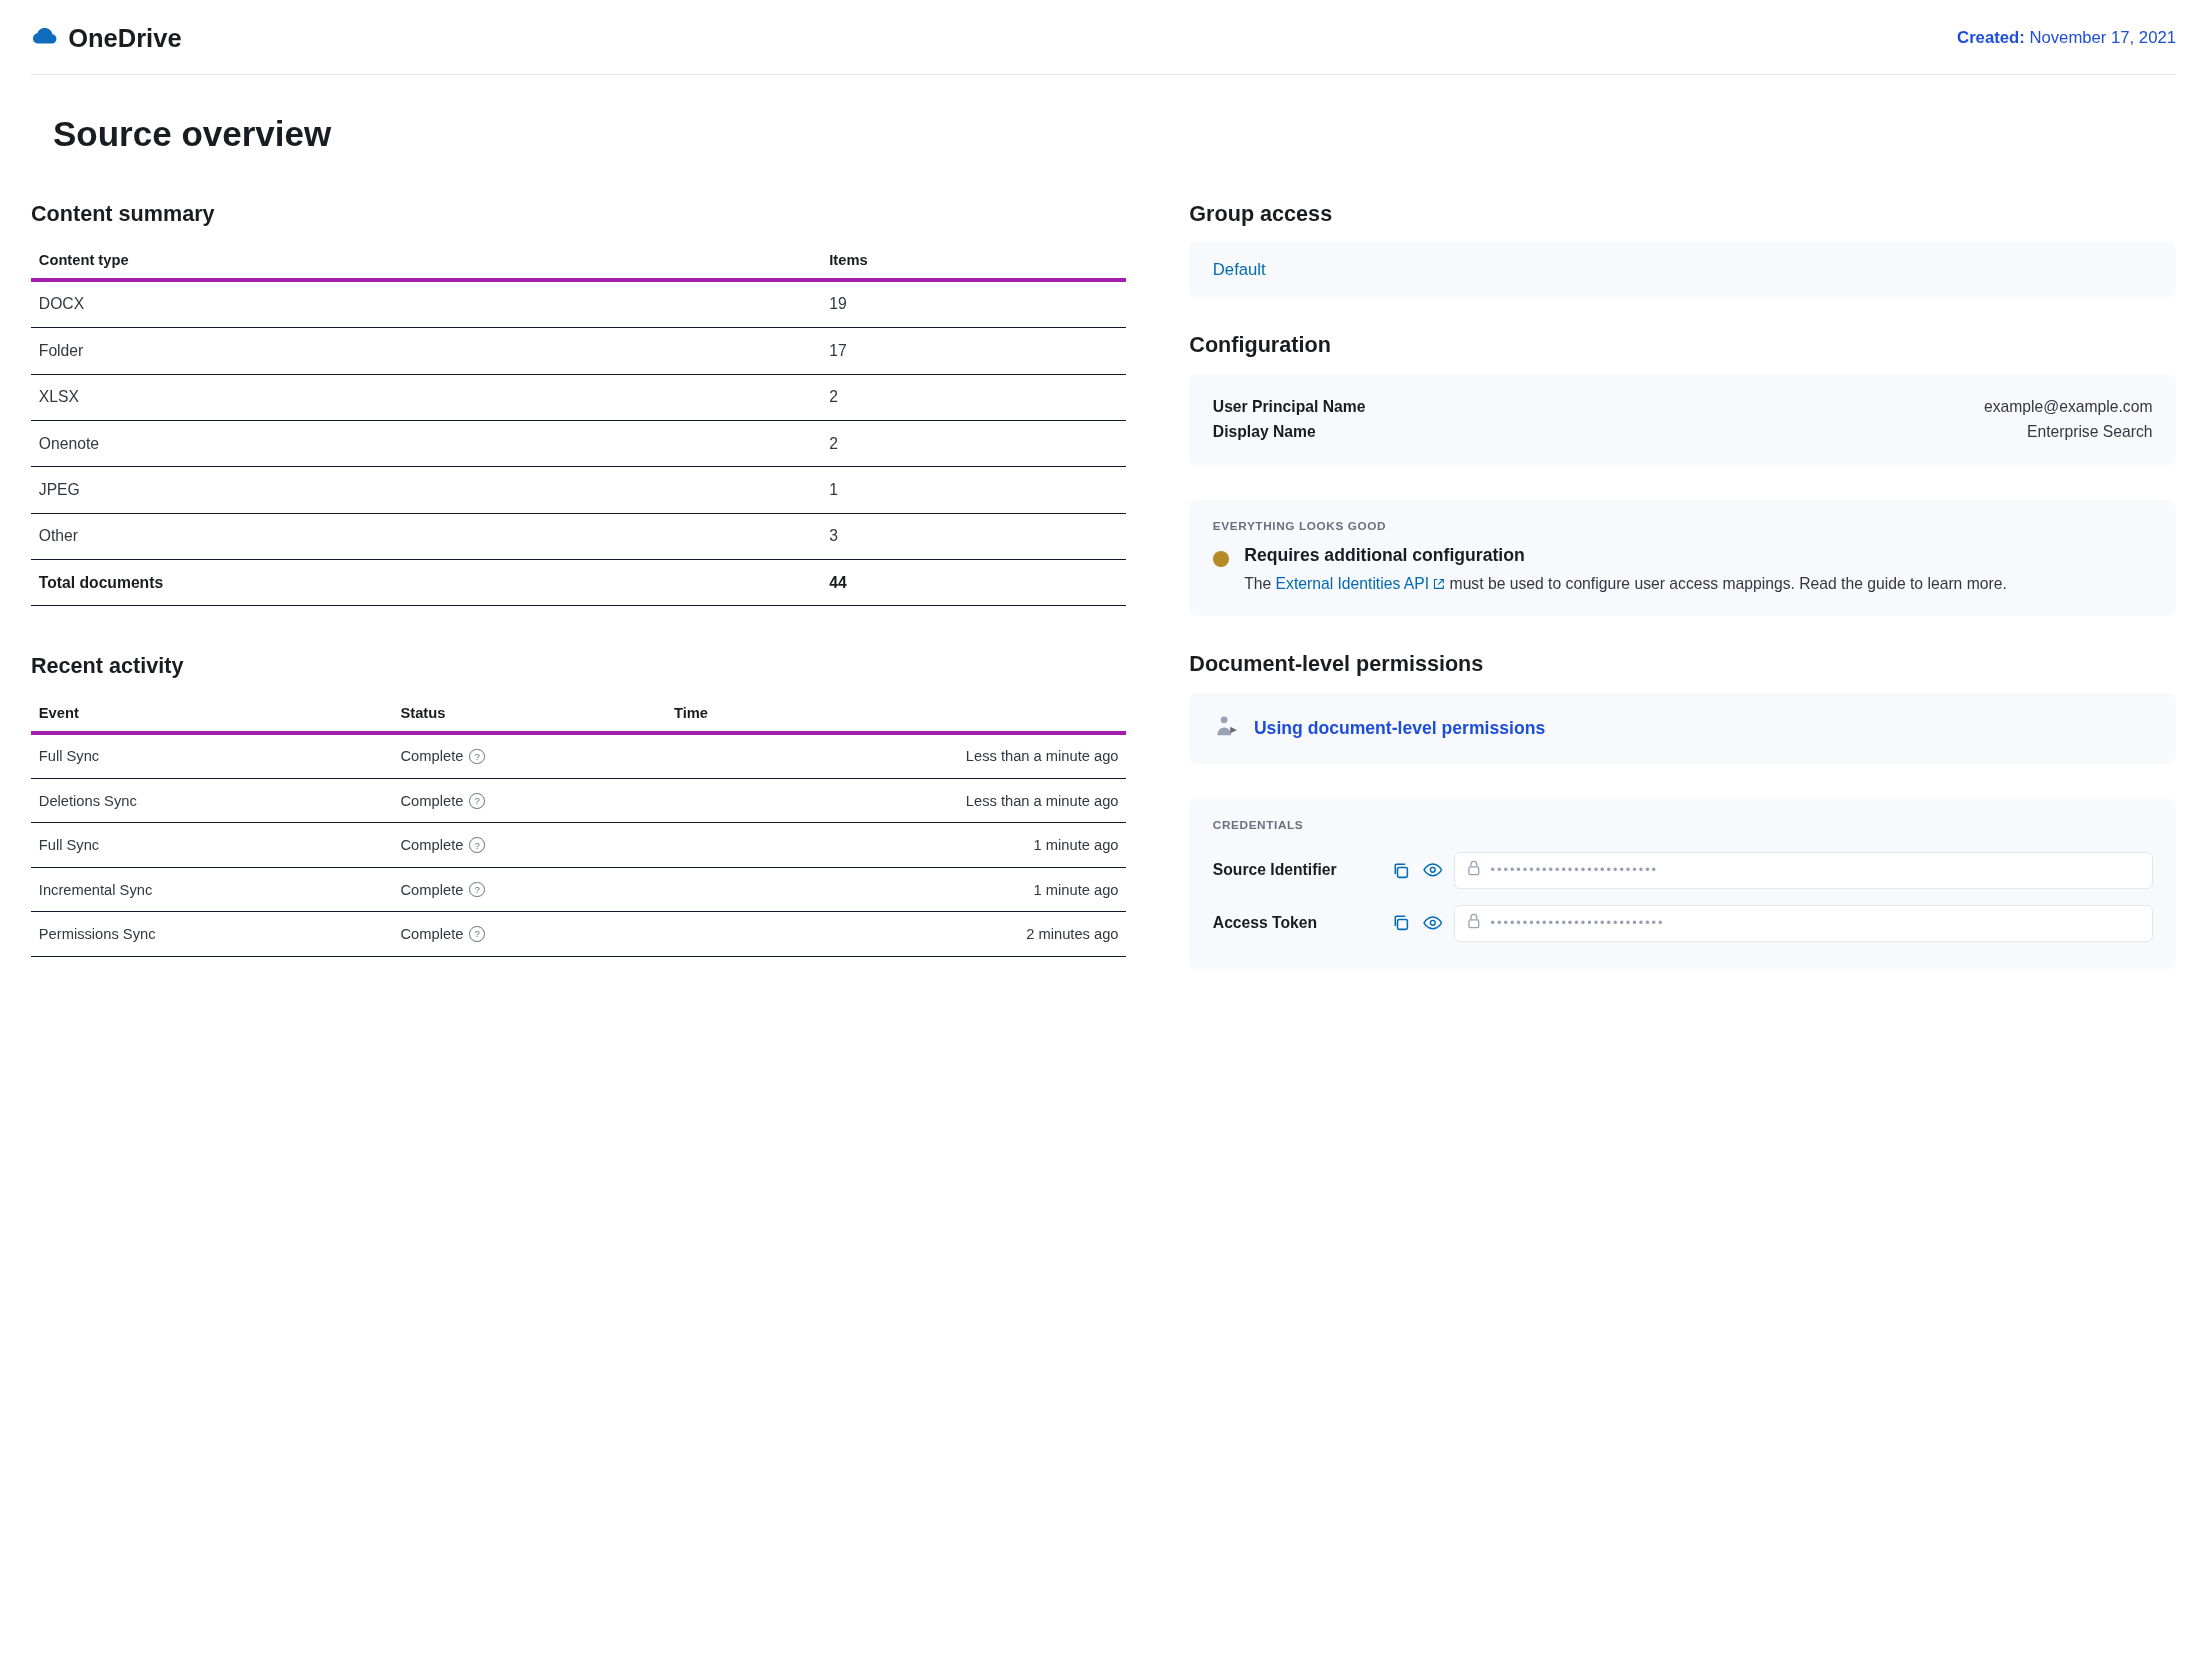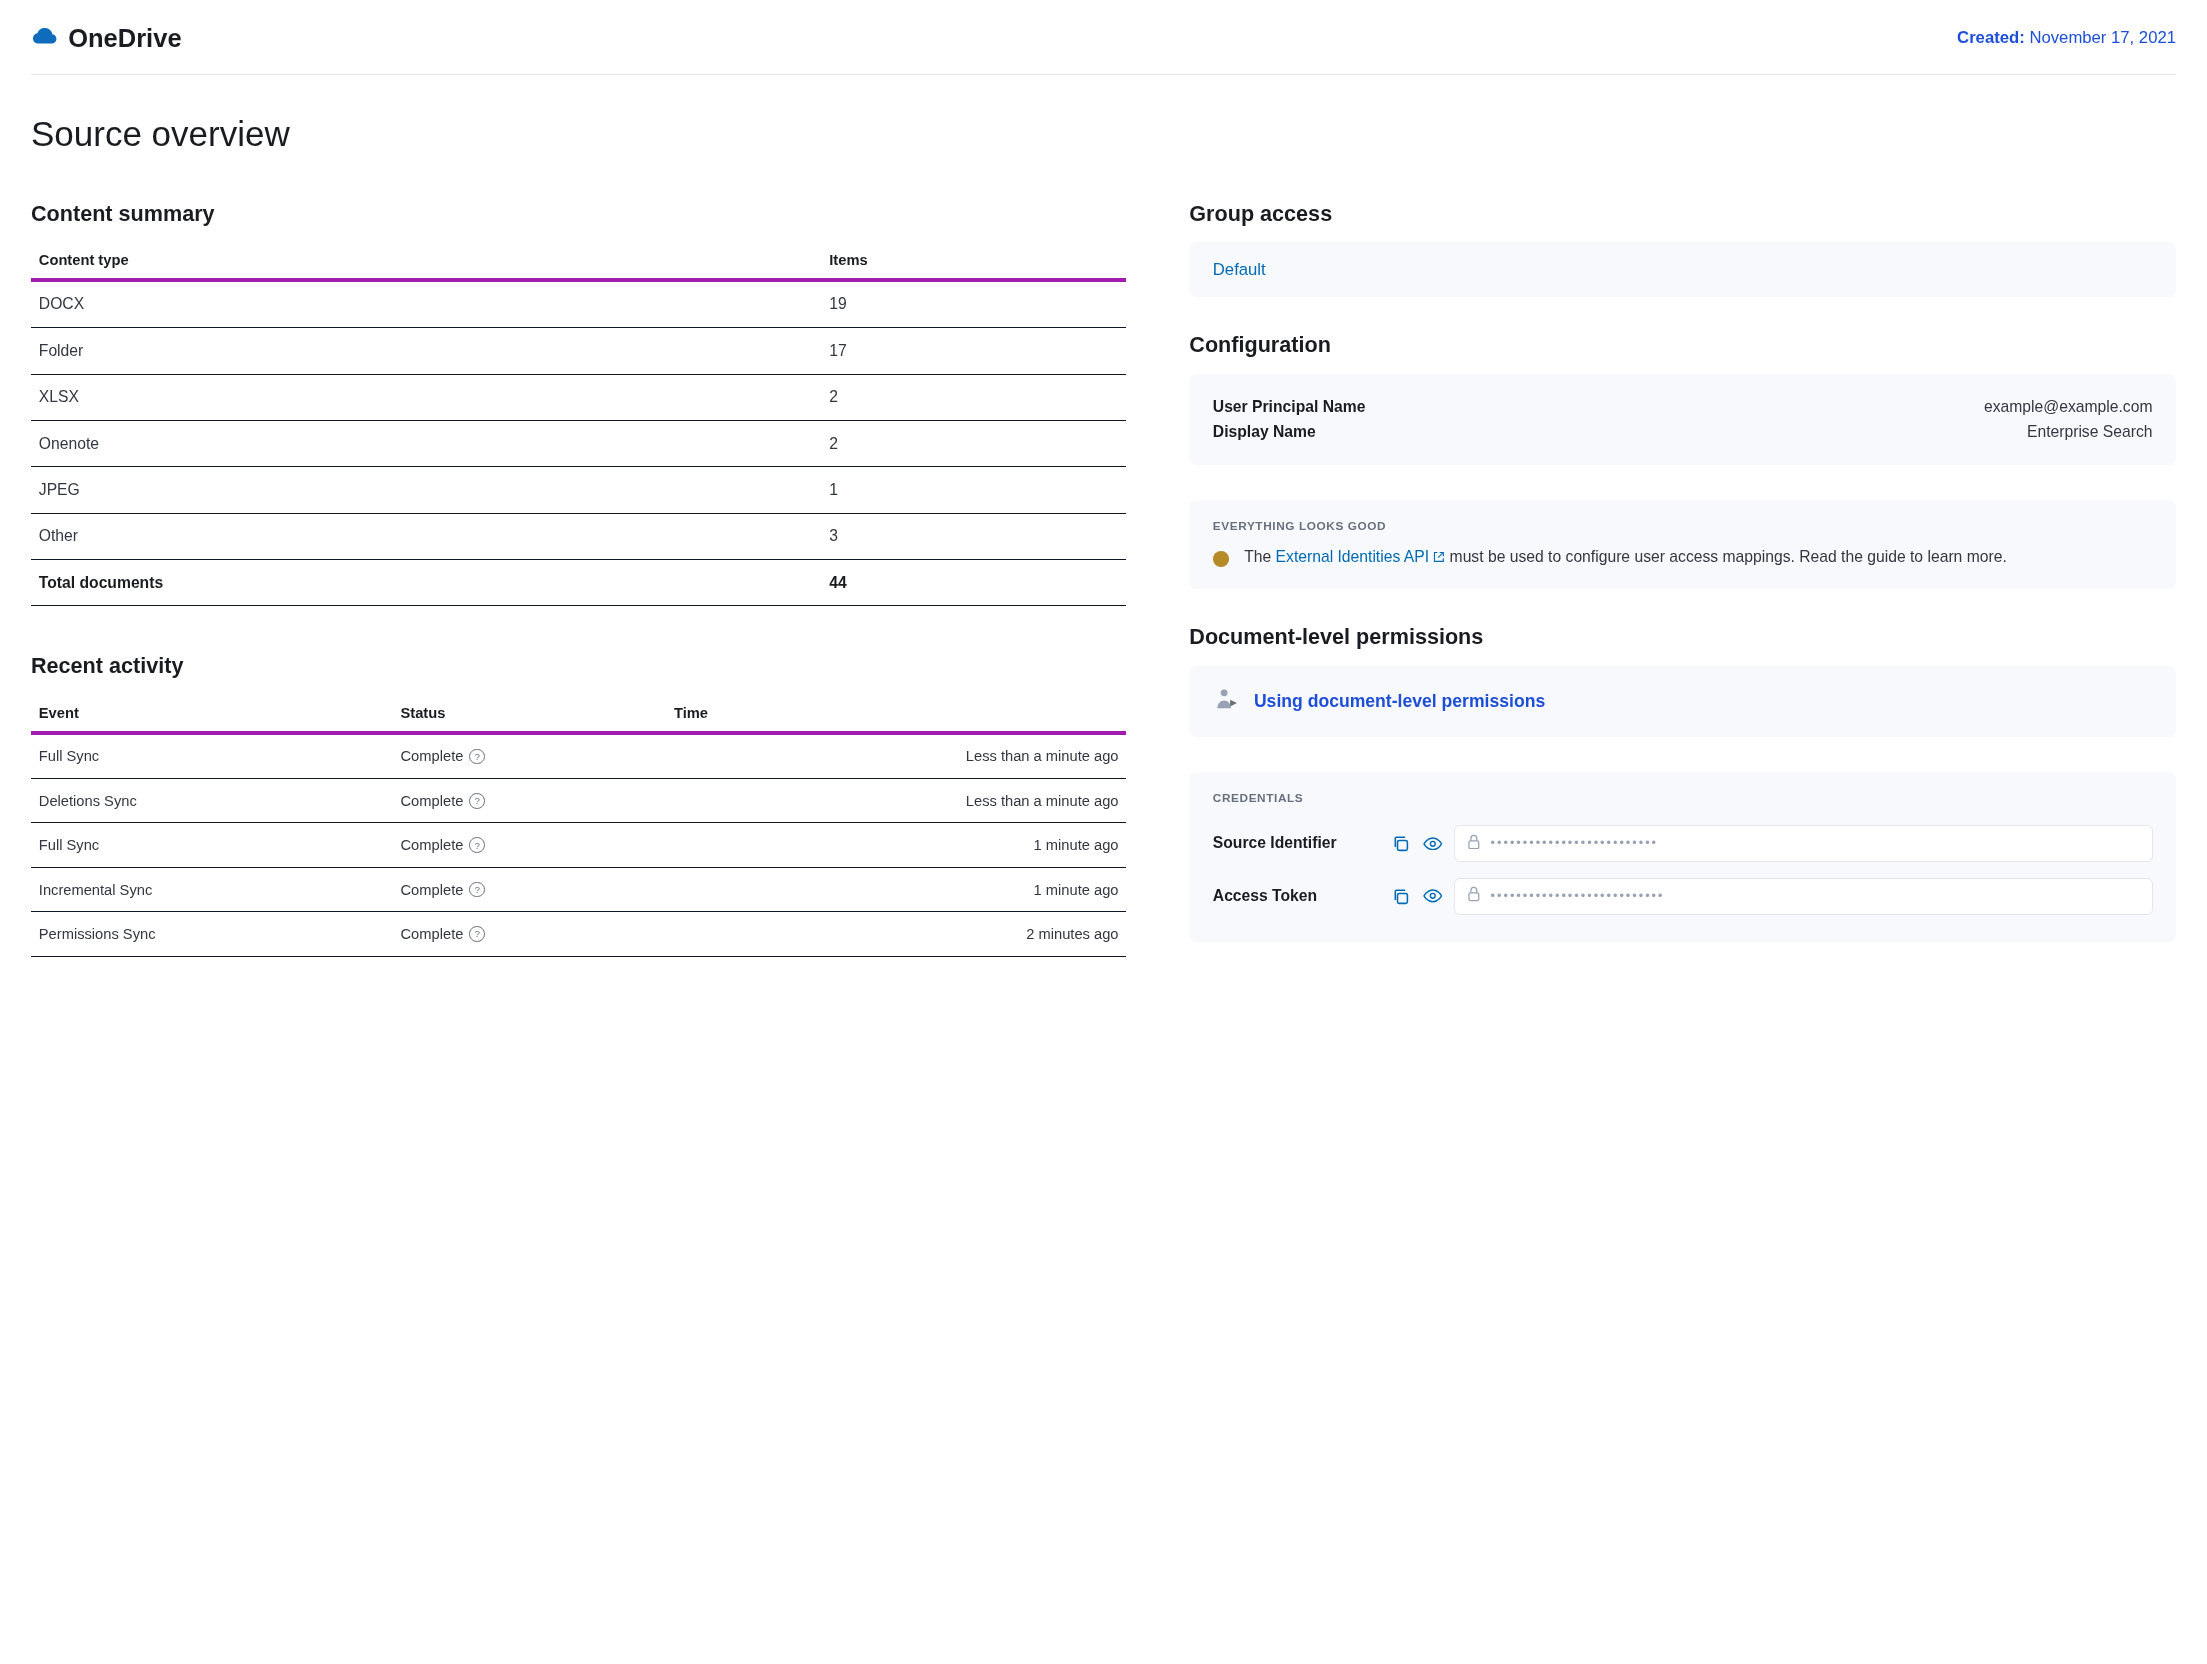--- a/index.html
+++ b/index.html
@@ -33,22 +33,23 @@
     }
     .created {
       font-size: 16.7px;
       color: #1d4ed8;
     }
     .created strong {
       font-weight: 700;
     }
     h1.page-title {
       font-size: 35px;
-      font-weight: 400;
+      font-weight: 700;
       margin-bottom: 47px;
+      margin-left: 22px;
     }
     .columns {
       display: flex;
       gap: 63px;
       align-items: flex-start;
     }
     .col-left {
       flex: 1;
       min-width: 0;
     }
@@ -376,20 +377,21 @@
         <span class="config-label">Display Name</span>
         <span class="config-value">Enterprise Search</span>
       </div>
     </div>
 
     <div class="panel">
       <div class="status-label">EVERYTHING LOOKS GOOD</div>
       <div class="callout">
         <div class="status-dot"></div>
         <div>
+          <div class="callout-title">Requires additional configuration</div>
           <div class="callout-body">
             <span>The </span><a><span>External Identities API</span> <span class="ext-icon"><svg width="11.8" height="11.8" viewBox="0 0 16 16" fill="none" stroke="#006bb4" stroke-width="1.5">
                     <path d="M6 2H2v12h12v-4"></path>
                     <path d="M9 2h5v5"></path>
                     <path d="M14 2L7 9"></path>
                   </svg></span></a><span> must be used to configure user access mappings. Read the guide to learn more.</span>
           </div>
         </div>
       </div>
     </div>

